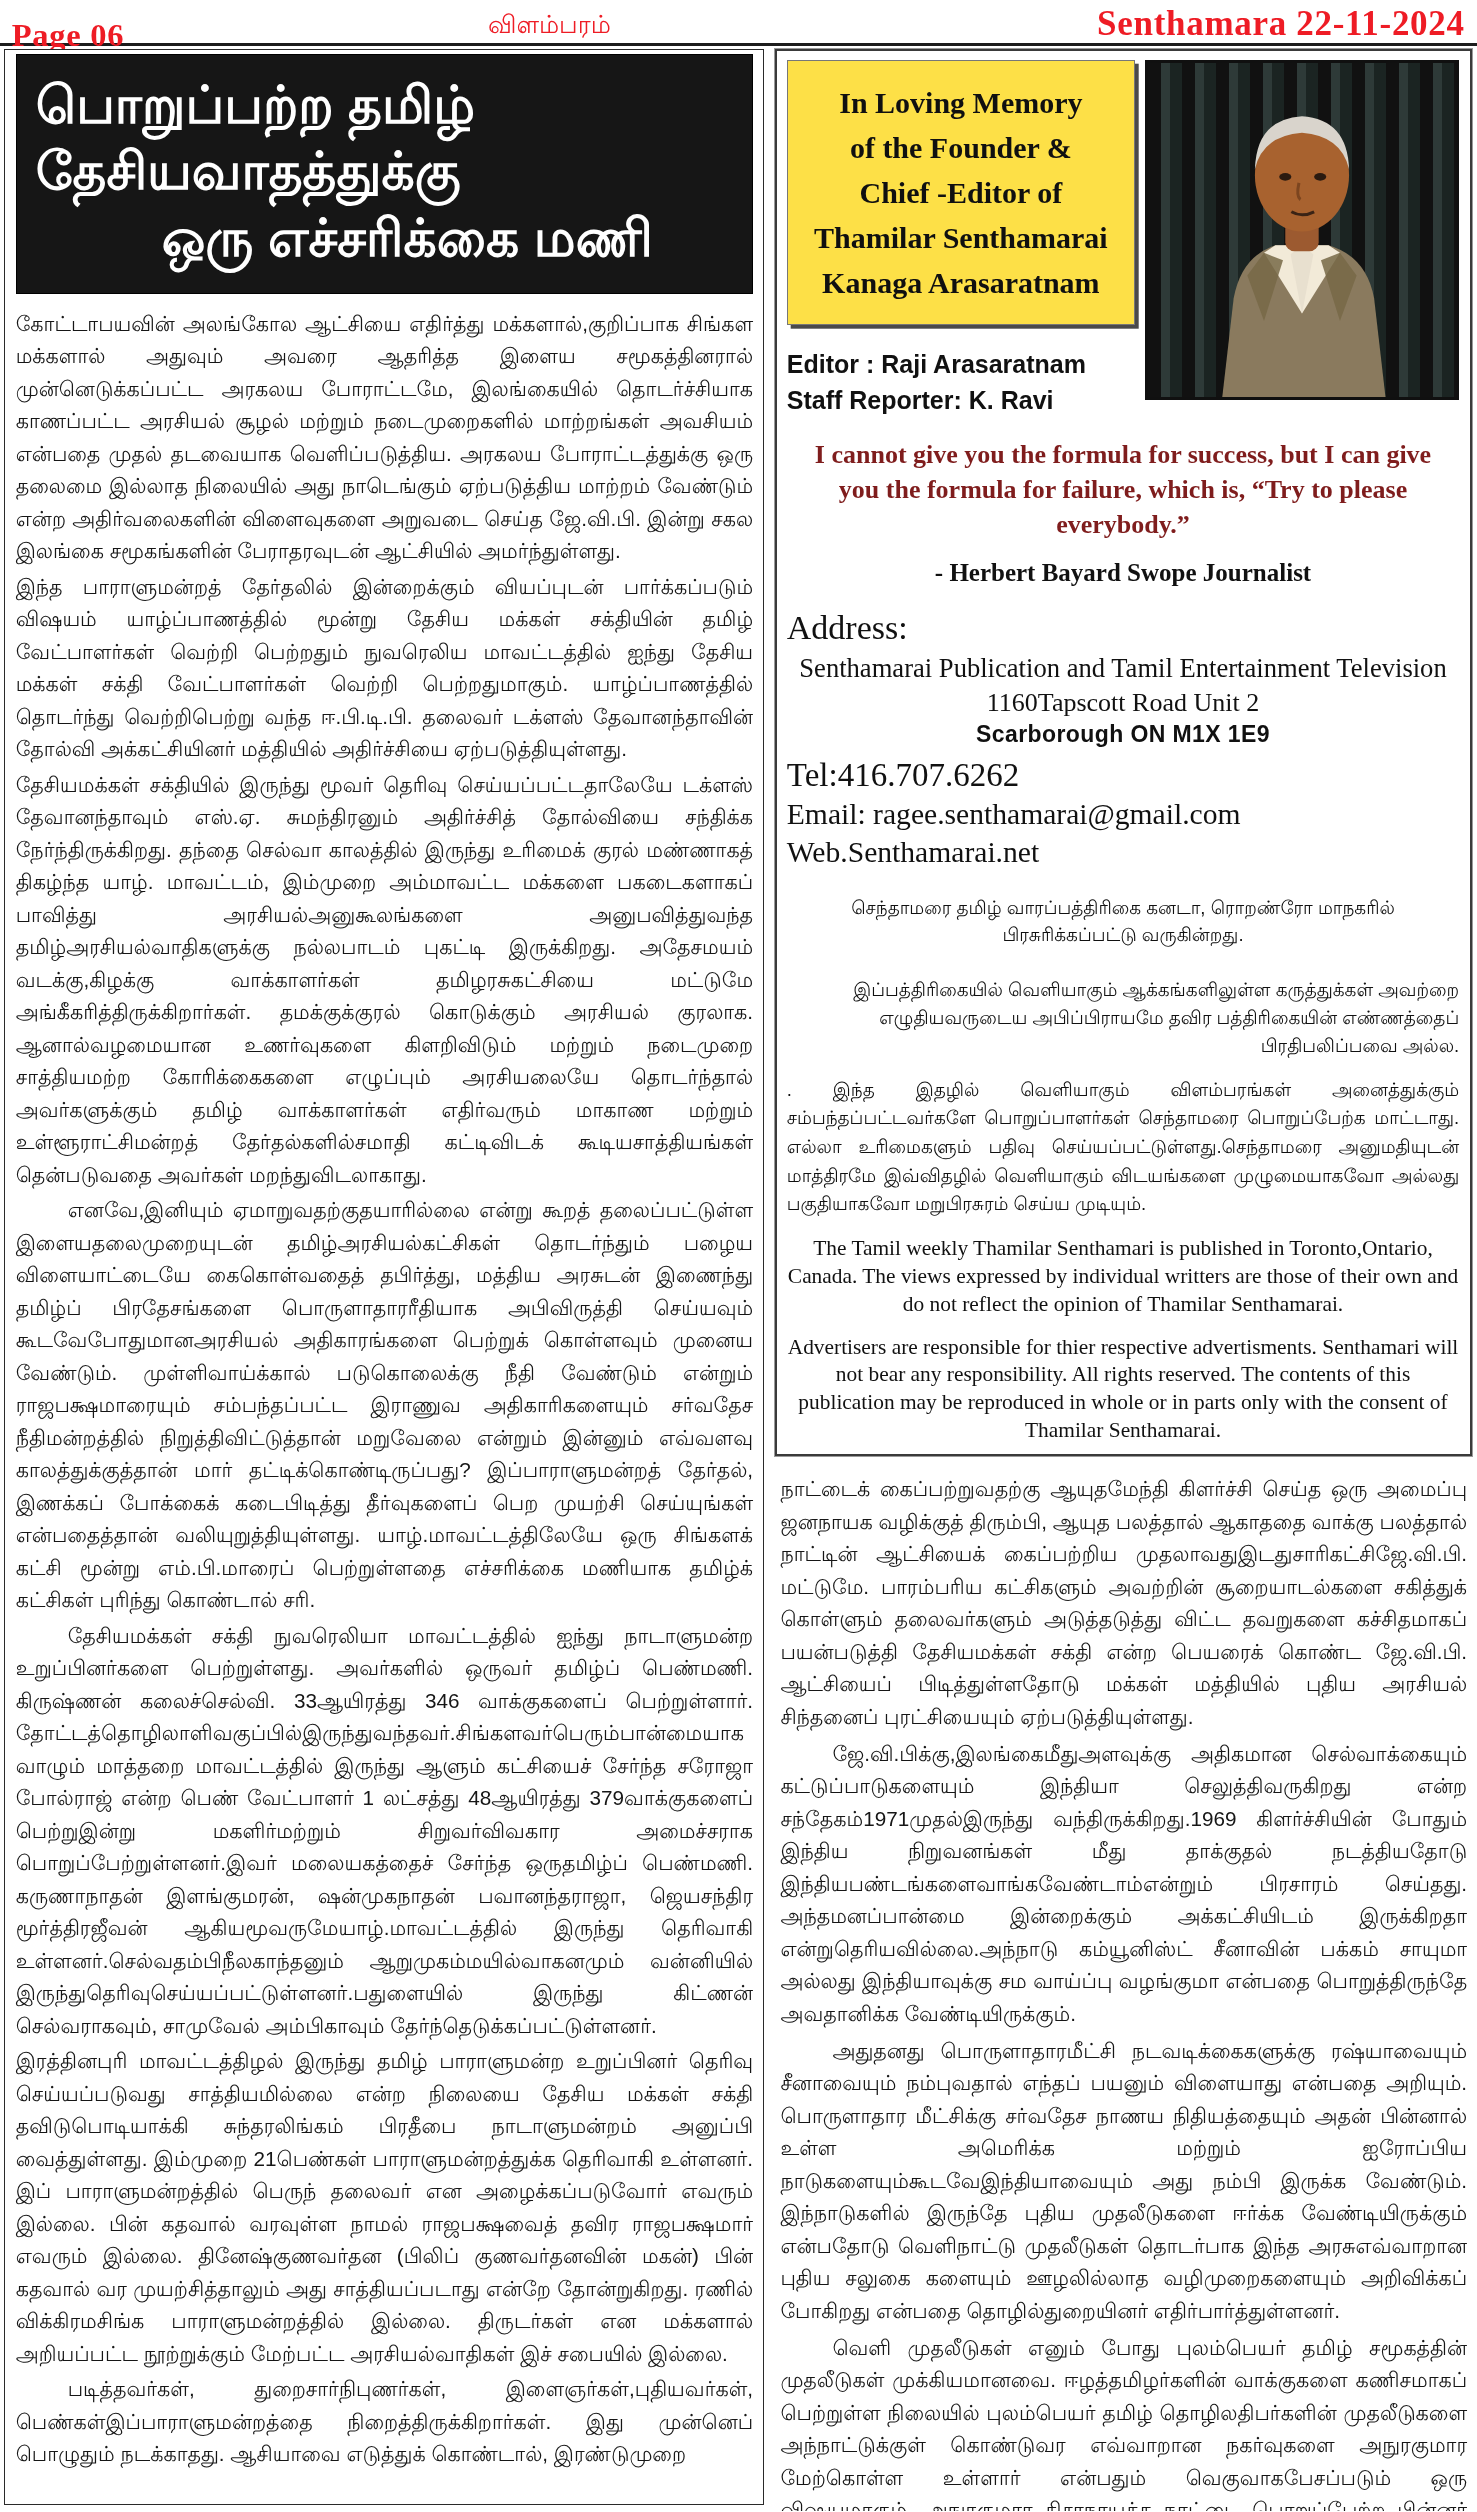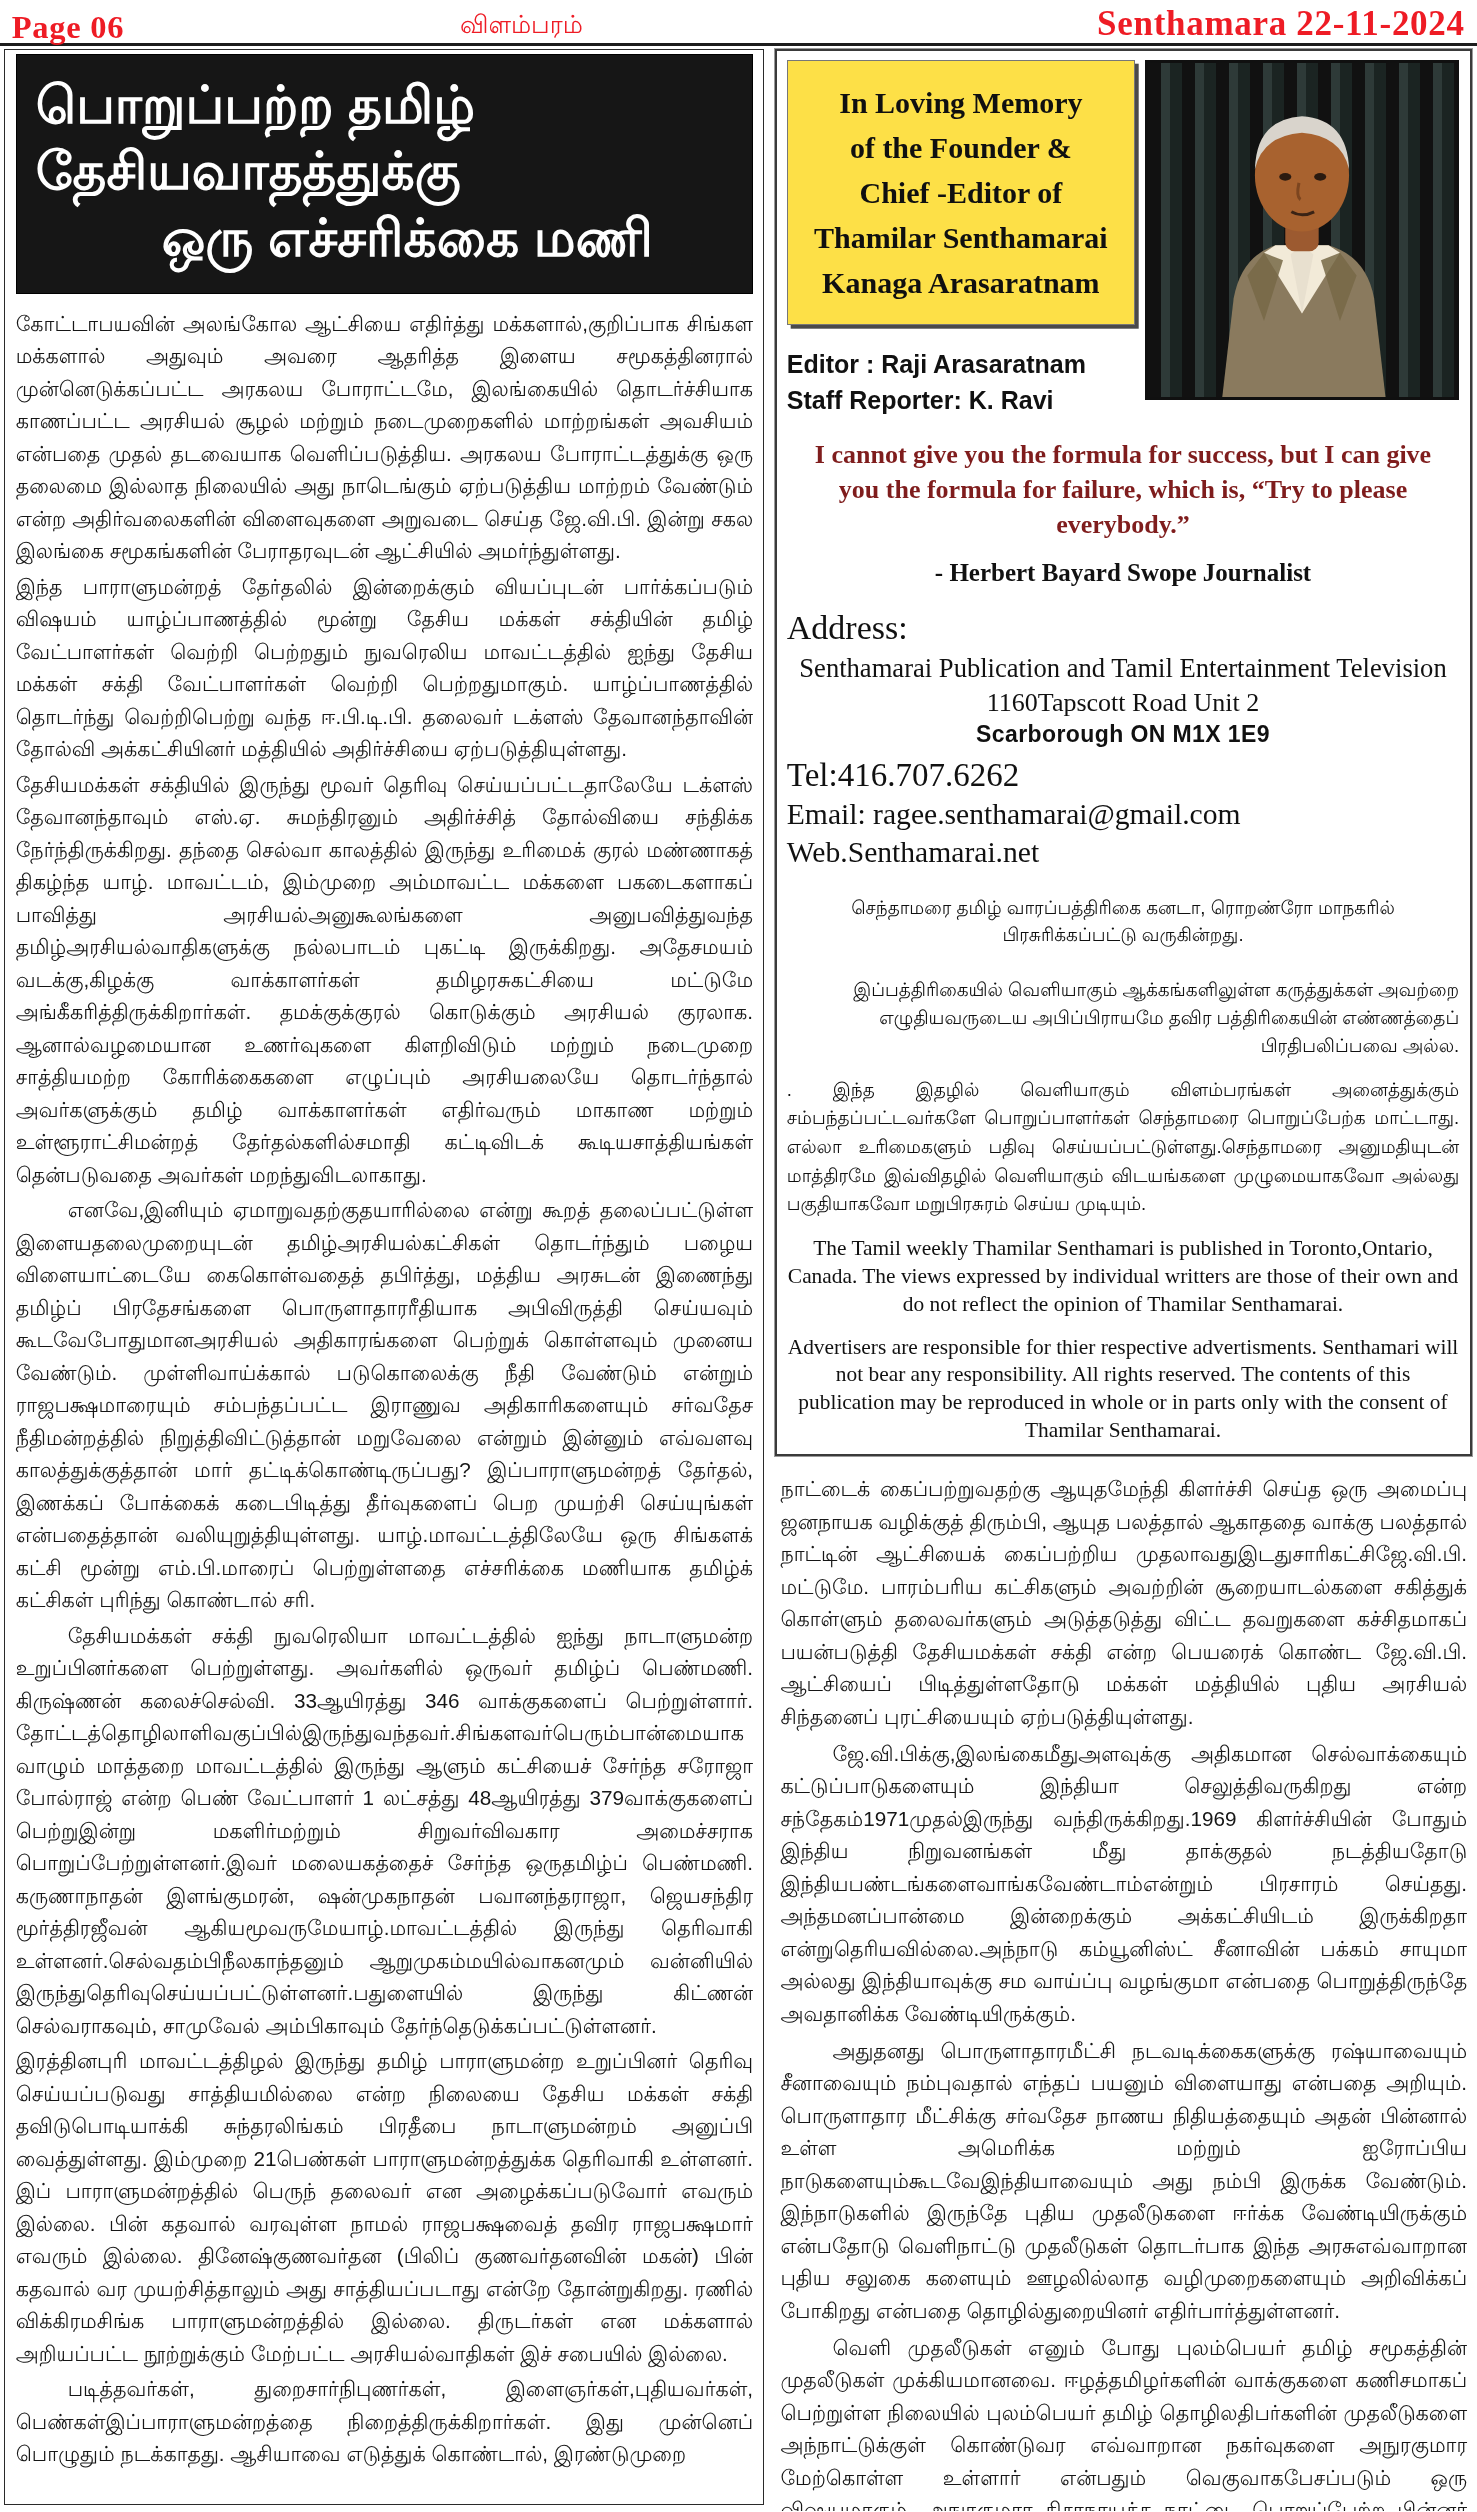--- a/index.html
+++ b/index.html
@@ -7,26 +7,26 @@
     position:relative; width:1478px; height:2512px; margin:0 auto;
     background:#ffffff; overflow:hidden;
     font-family:"Liberation Sans", sans-serif; color:#111;
   }
   
   .masthead {
     position:relative; height:43px; padding:0 10.3px;
     border-bottom:3px solid #1c1c1c;
   }
   .masthead .pageno {
-    position:absolute; left:11.8px; top:9px;
+    position:absolute; left:11.8px; top:17px;
     font-family:"Liberation Serif", serif; font-weight:bold;
     font-size:32.5px; color:#ee1c25; letter-spacing:0.7px;
   }
   .masthead .section {
-    position:absolute; left:460px; top:10.3px;
+    position:absolute; left:488px; top:10.3px;
     font-size:25px; color:#ee1c25;
   }
   .masthead .paperdate {
     position:absolute; right:13.3px; top:4px;
     font-family:"Liberation Serif", serif; font-weight:bold;
     font-size:35px; color:#ee1c25; letter-spacing:0.7px;
   }
   
   .columns { position:relative; height:1843px; }
   .left-col {

